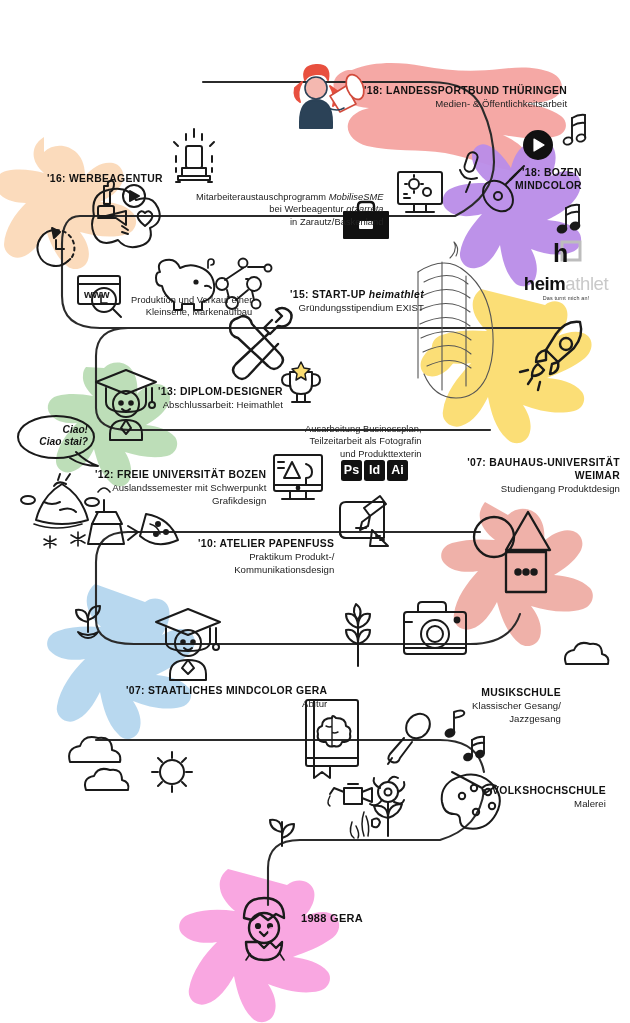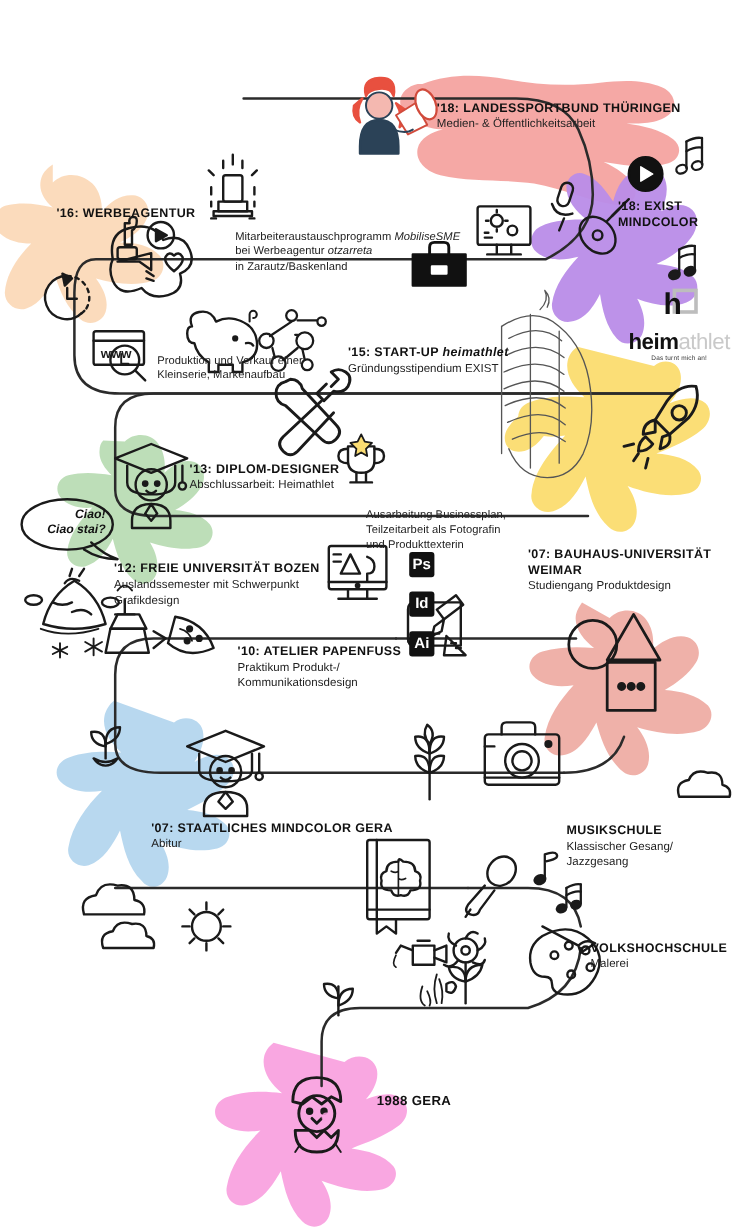--- a/index.html
+++ b/index.html
@@ -6,21 +6,21 @@
   body{
     width:630px;height:1023px;position:relative;overflow:hidden;
     font-family:"Liberation Sans","DejaVu Sans",sans-serif;
     color:#1a1a1a;
   }
   #stage{position:absolute;inset:0;width:630px;height:1023px;}
   .layer{position:absolute;left:0;top:0;width:630px;height:1023px;}
   #svg-path,#svg-icons,#svg-marks{pointer-events:none;}
 
   
-  .tblock{position:absolute;z-index:40;}
+  .tblock{position:absolute;z-index:40;text-align:right;}
   .ttitle{
     font-weight:bold;font-size:10.4px;letter-spacing:.32px;
     line-height:13.4px;white-space:nowrap;color:#111;
   }
   .ttitle.wrap{white-space:normal;}
   .ttitle em{font-style:italic;font-weight:bold;}
   .tsub{
     font-size:9.6px;line-height:12.6px;font-weight:400;color:#222;
     letter-spacing:.05px;margin-top:.5px;
   }
@@ -33,21 +33,21 @@
   }
 
   
   .logo{position:absolute;z-index:42;text-align:center;}
   .logo .lrow{font-size:18.5px;font-weight:bold;letter-spacing:-.4px;line-height:19px;}
   .logo .l1{color:#111;}
   .logo .l2{color:#c9c9c9;font-weight:400;}
   .logo .ltag{font-size:5.4px;color:#333;letter-spacing:.15px;margin-top:2px;}
 
   
-  .adobe{position:absolute;z-index:42;display:flex;gap:12px;flex-direction:column;}
+  .adobe{position:absolute;z-index:42;display:flex;gap:2px;}
   .adobe span{
     width:21px;height:21px;background:#111;color:#fff;border-radius:2.5px;
     font-size:12.5px;font-weight:bold;display:flex;align-items:center;
     justify-content:center;line-height:1;
   }
   .yearlabel{
     position:absolute;z-index:45;font-weight:bold;font-size:11px;
     letter-spacing:.3px;color:#111;
   }
 </style>
@@ -461,21 +461,21 @@
     <div>Ciao!</div>
     <div>Ciao stai?</div>
   </div>
 
   <div class="tblock" style="left:364px;top:84px;">
     <div class="ttitle">'18: LANDESSPORTBUND THÜRINGEN</div>
     <div class="tsub">Medien- &amp; Öffentlichkeitsarbeit</div>
   </div>
 
   <div class="tblock" style="left:515px;top:166px;">
-    <div class="ttitle">'18: EXIST</div>
+    <div class="ttitle">'18: BOZEN</div>
     <div class="ttitle">MINDCOLOR</div>
   </div>
 
   <div class="tblock" style="left:47px;top:172px;">
     <div class="ttitle">'16: WERBEAGENTUR</div>
   </div>
 
   <div class="tblock" style="left:131px;top:293px;">
     <div class="tsub small">Produktion und Verkauf einer</div>
     <div class="tsub small">Kleinserie, Markenaufbau</div>
@@ -536,15 +536,15 @@
     <div class="ttitle">MUSIKSCHULE</div>
     <div class="tsub">Klassischer Gesang/</div>
     <div class="tsub">Jazzgesang</div>
   </div>
 
   <div class="tblock" style="left:492px;top:784px;">
     <div class="ttitle">VOLKSHOCHSCHULE</div>
     <div class="tsub">Malerei</div>
   </div>
 
-  <div class="yearlabel" style="left:314px;top:912px;">1988 GERA</div>
+  <div class="yearlabel" style="left:301px;top:912px;">1988 GERA</div>
 
 </div>
 
 </body></html>

